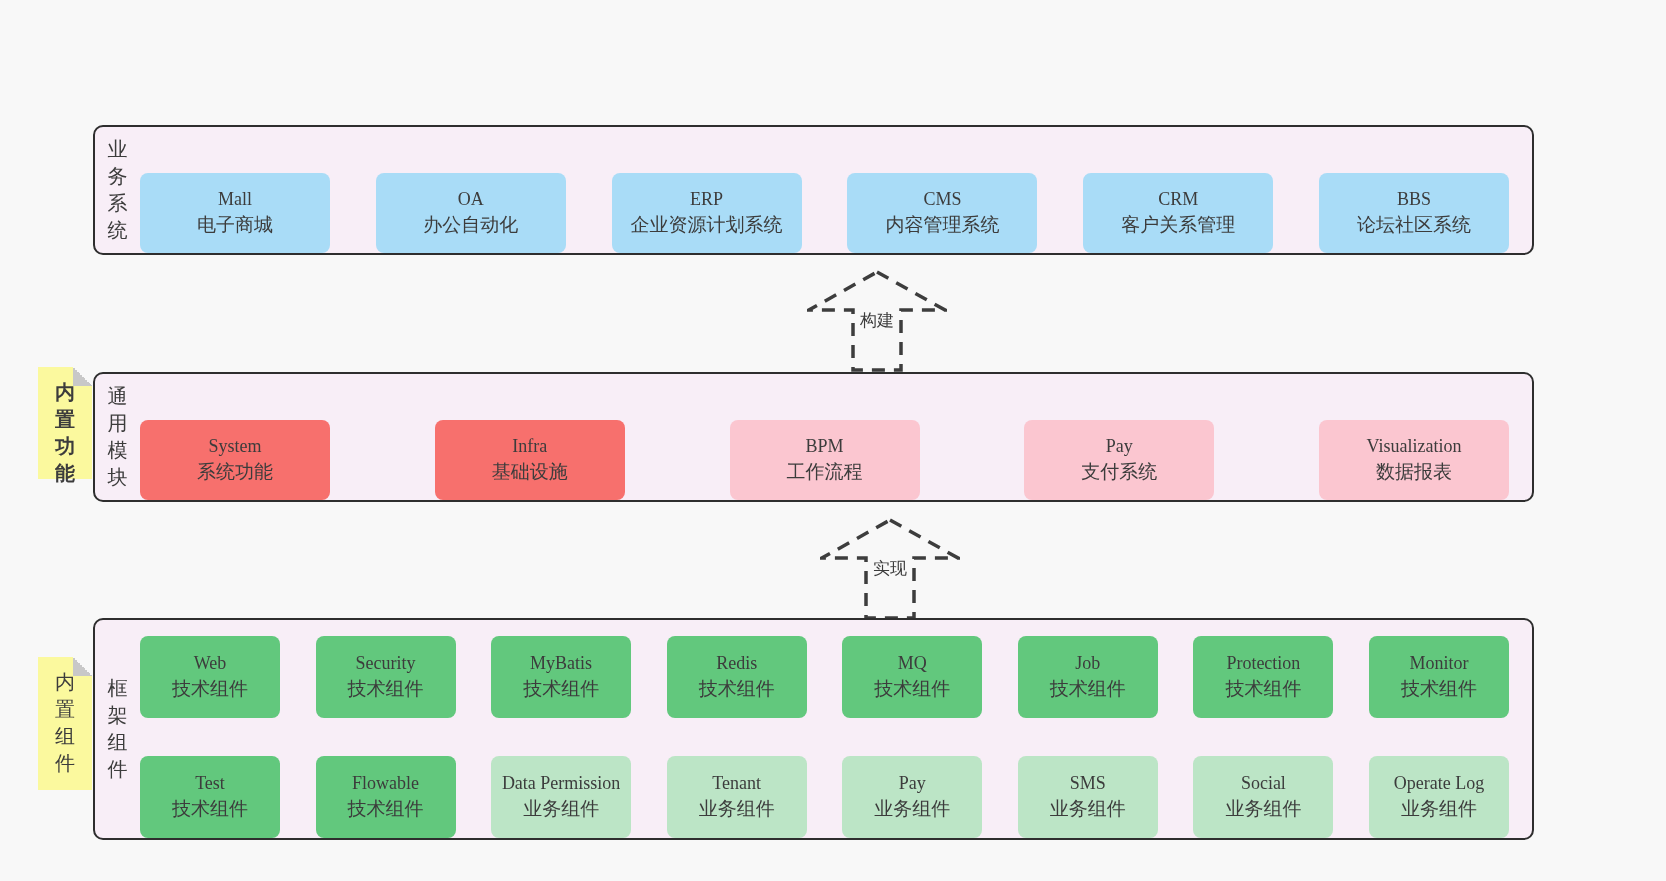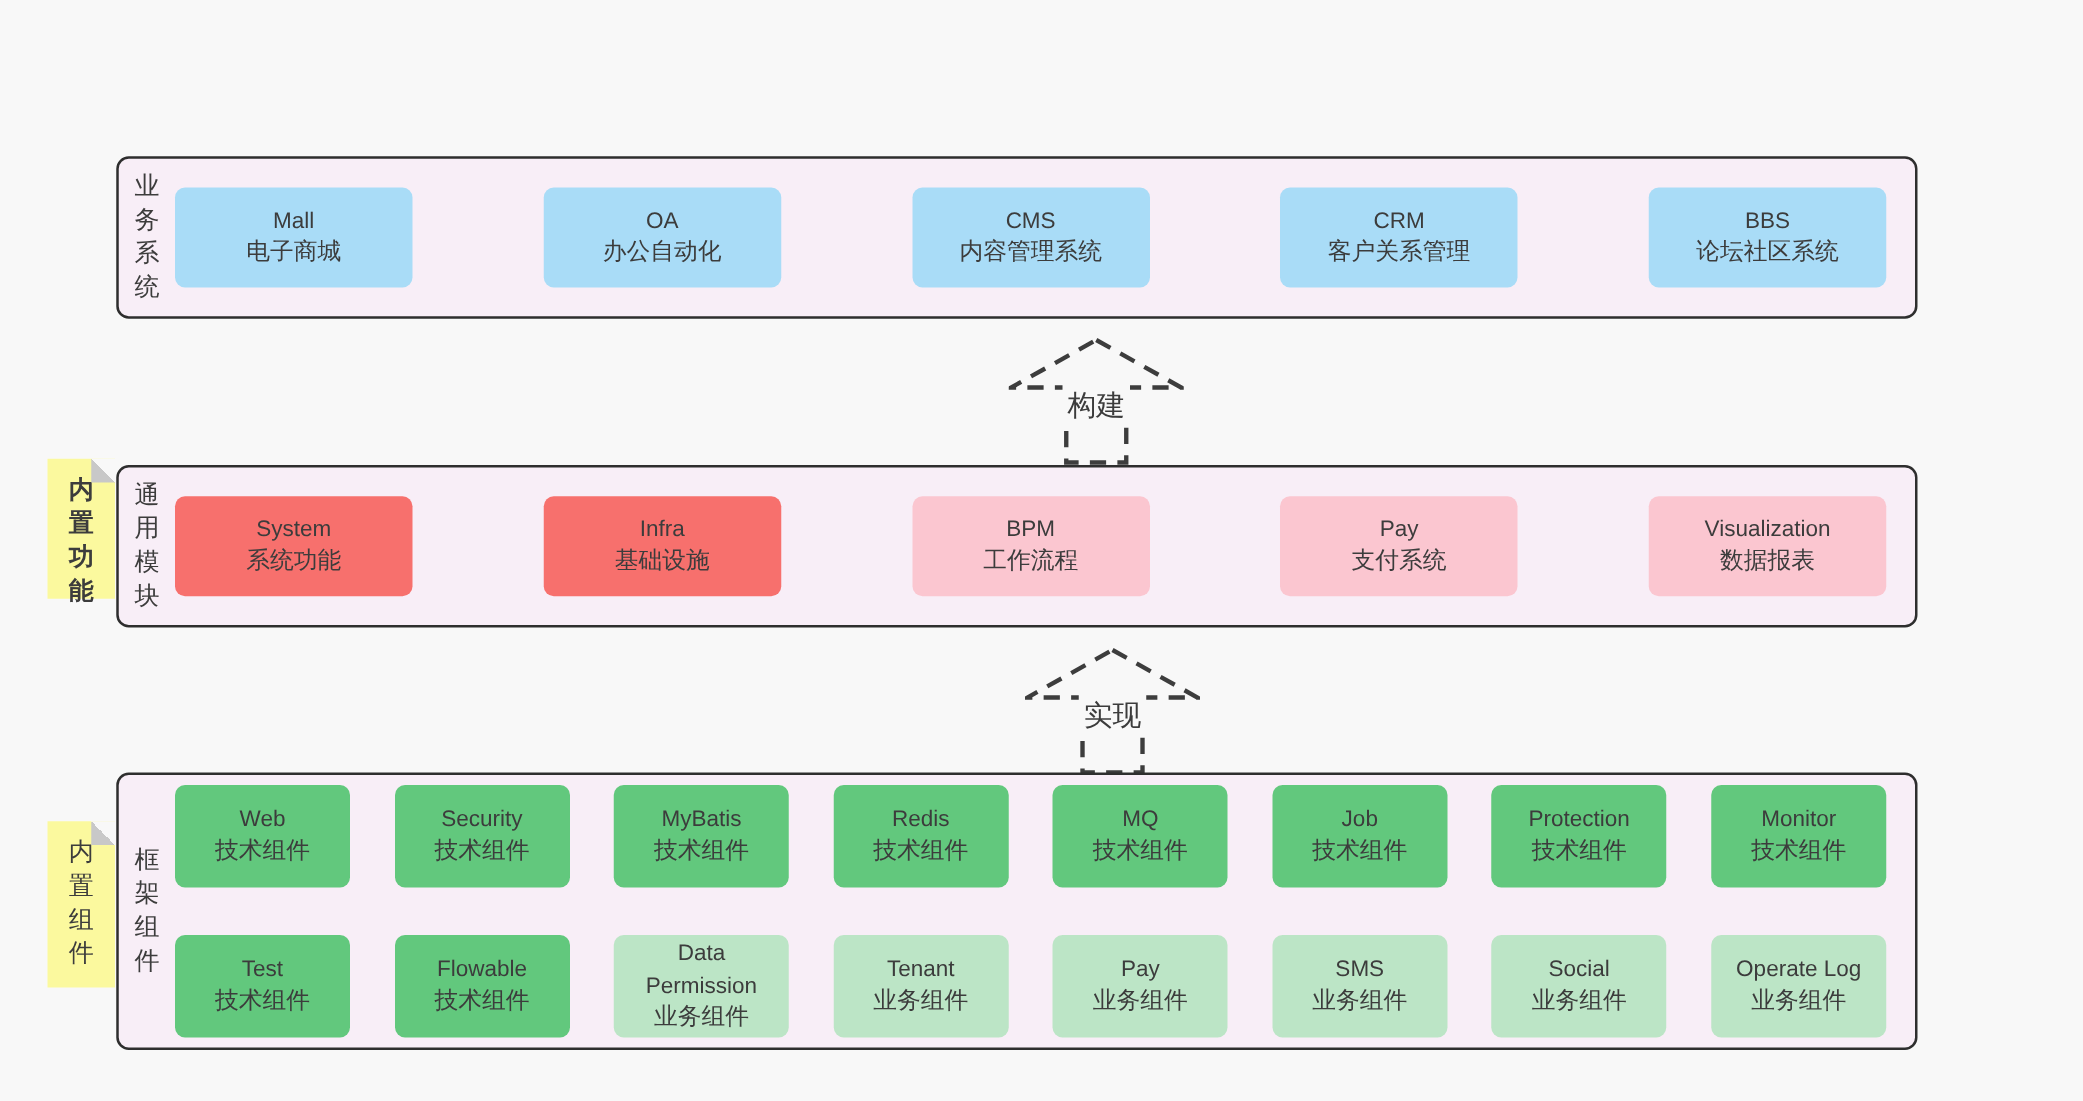--- a/index.html
+++ b/index.html
@@ -33,21 +33,21 @@
   .c3{top:618px;height:222px;}
 
   .v-label{
     width:45px;flex:0 0 45px;
     display:flex;align-items:center;justify-content:center;
     font-size:20px;line-height:27px;color:var(--text);
     text-align:center;word-break:break-all;
   }
   .v-label span{display:block;width:22px;}
 
-  .row{flex:1;display:flex;justify-content:space-between;align-items:center;padding-right:23px;}
+  .row{flex:1;display:flex;justify-content:space-between;align-items:flex-end;padding-right:23px;font-family:Liberation Serif, serif;}
   .rows{flex:1;display:flex;flex-direction:column;justify-content:center;gap:22px;padding-right:23px;}
 
   .box{
     border-radius:8px;
     display:flex;flex-direction:column;align-items:center;justify-content:center;
     text-align:center;line-height:1.42;padding:4px 6px;
   }
   .box .t{font-size:18px;}
   .box .s{font-size:19px;}
   .wide{width:190px;height:80px;}
@@ -75,40 +75,44 @@
   .arrow{position:absolute;width:140px;height:104px;}
   .a1{left:807px;top:268px;}
   .a2{left:820px;top:516px;}
   .arrow svg{position:absolute;inset:0;}
   .arrow path{
     fill:none;stroke:var(--dash);stroke-width:3.5;
     stroke-dasharray:13 9;stroke-linejoin:miter;
   }
   .arrow-label{
     position:absolute;left:50%;top:40px;transform:translateX(-50%);
-    background:var(--page-bg);padding:1px 4px;font-size:23px;white-space:nowrap;
+    background:var(--page-bg);padding:1px 4px;font-size:17px;white-space:nowrap;
   }
 </style>
 </head>
 <body>
 
 <div class="page">
 
   <section class="container c1">
     <div class="v-label">
         <span>业务系统</span>
       </div>
     <div class="row">
       <div class="box wide blue">
         <div class="t">Mall</div>
         <div class="s">电子商城</div>
       </div>
       <div class="box wide blue">
         <div class="t">OA</div>
         <div class="s">办公自动化</div>
+      </div>
+      <div class="box wide blue">
+        <div class="t">ERP</div>
+        <div class="s">企业资源计划系统</div>
       </div>
       <div class="box wide blue">
         <div class="t">CMS</div>
         <div class="s">内容管理系统</div>
       </div>
       <div class="box wide blue">
         <div class="t">CRM</div>
         <div class="s">客户关系管理</div>
       </div>
       <div class="box wide blue">

